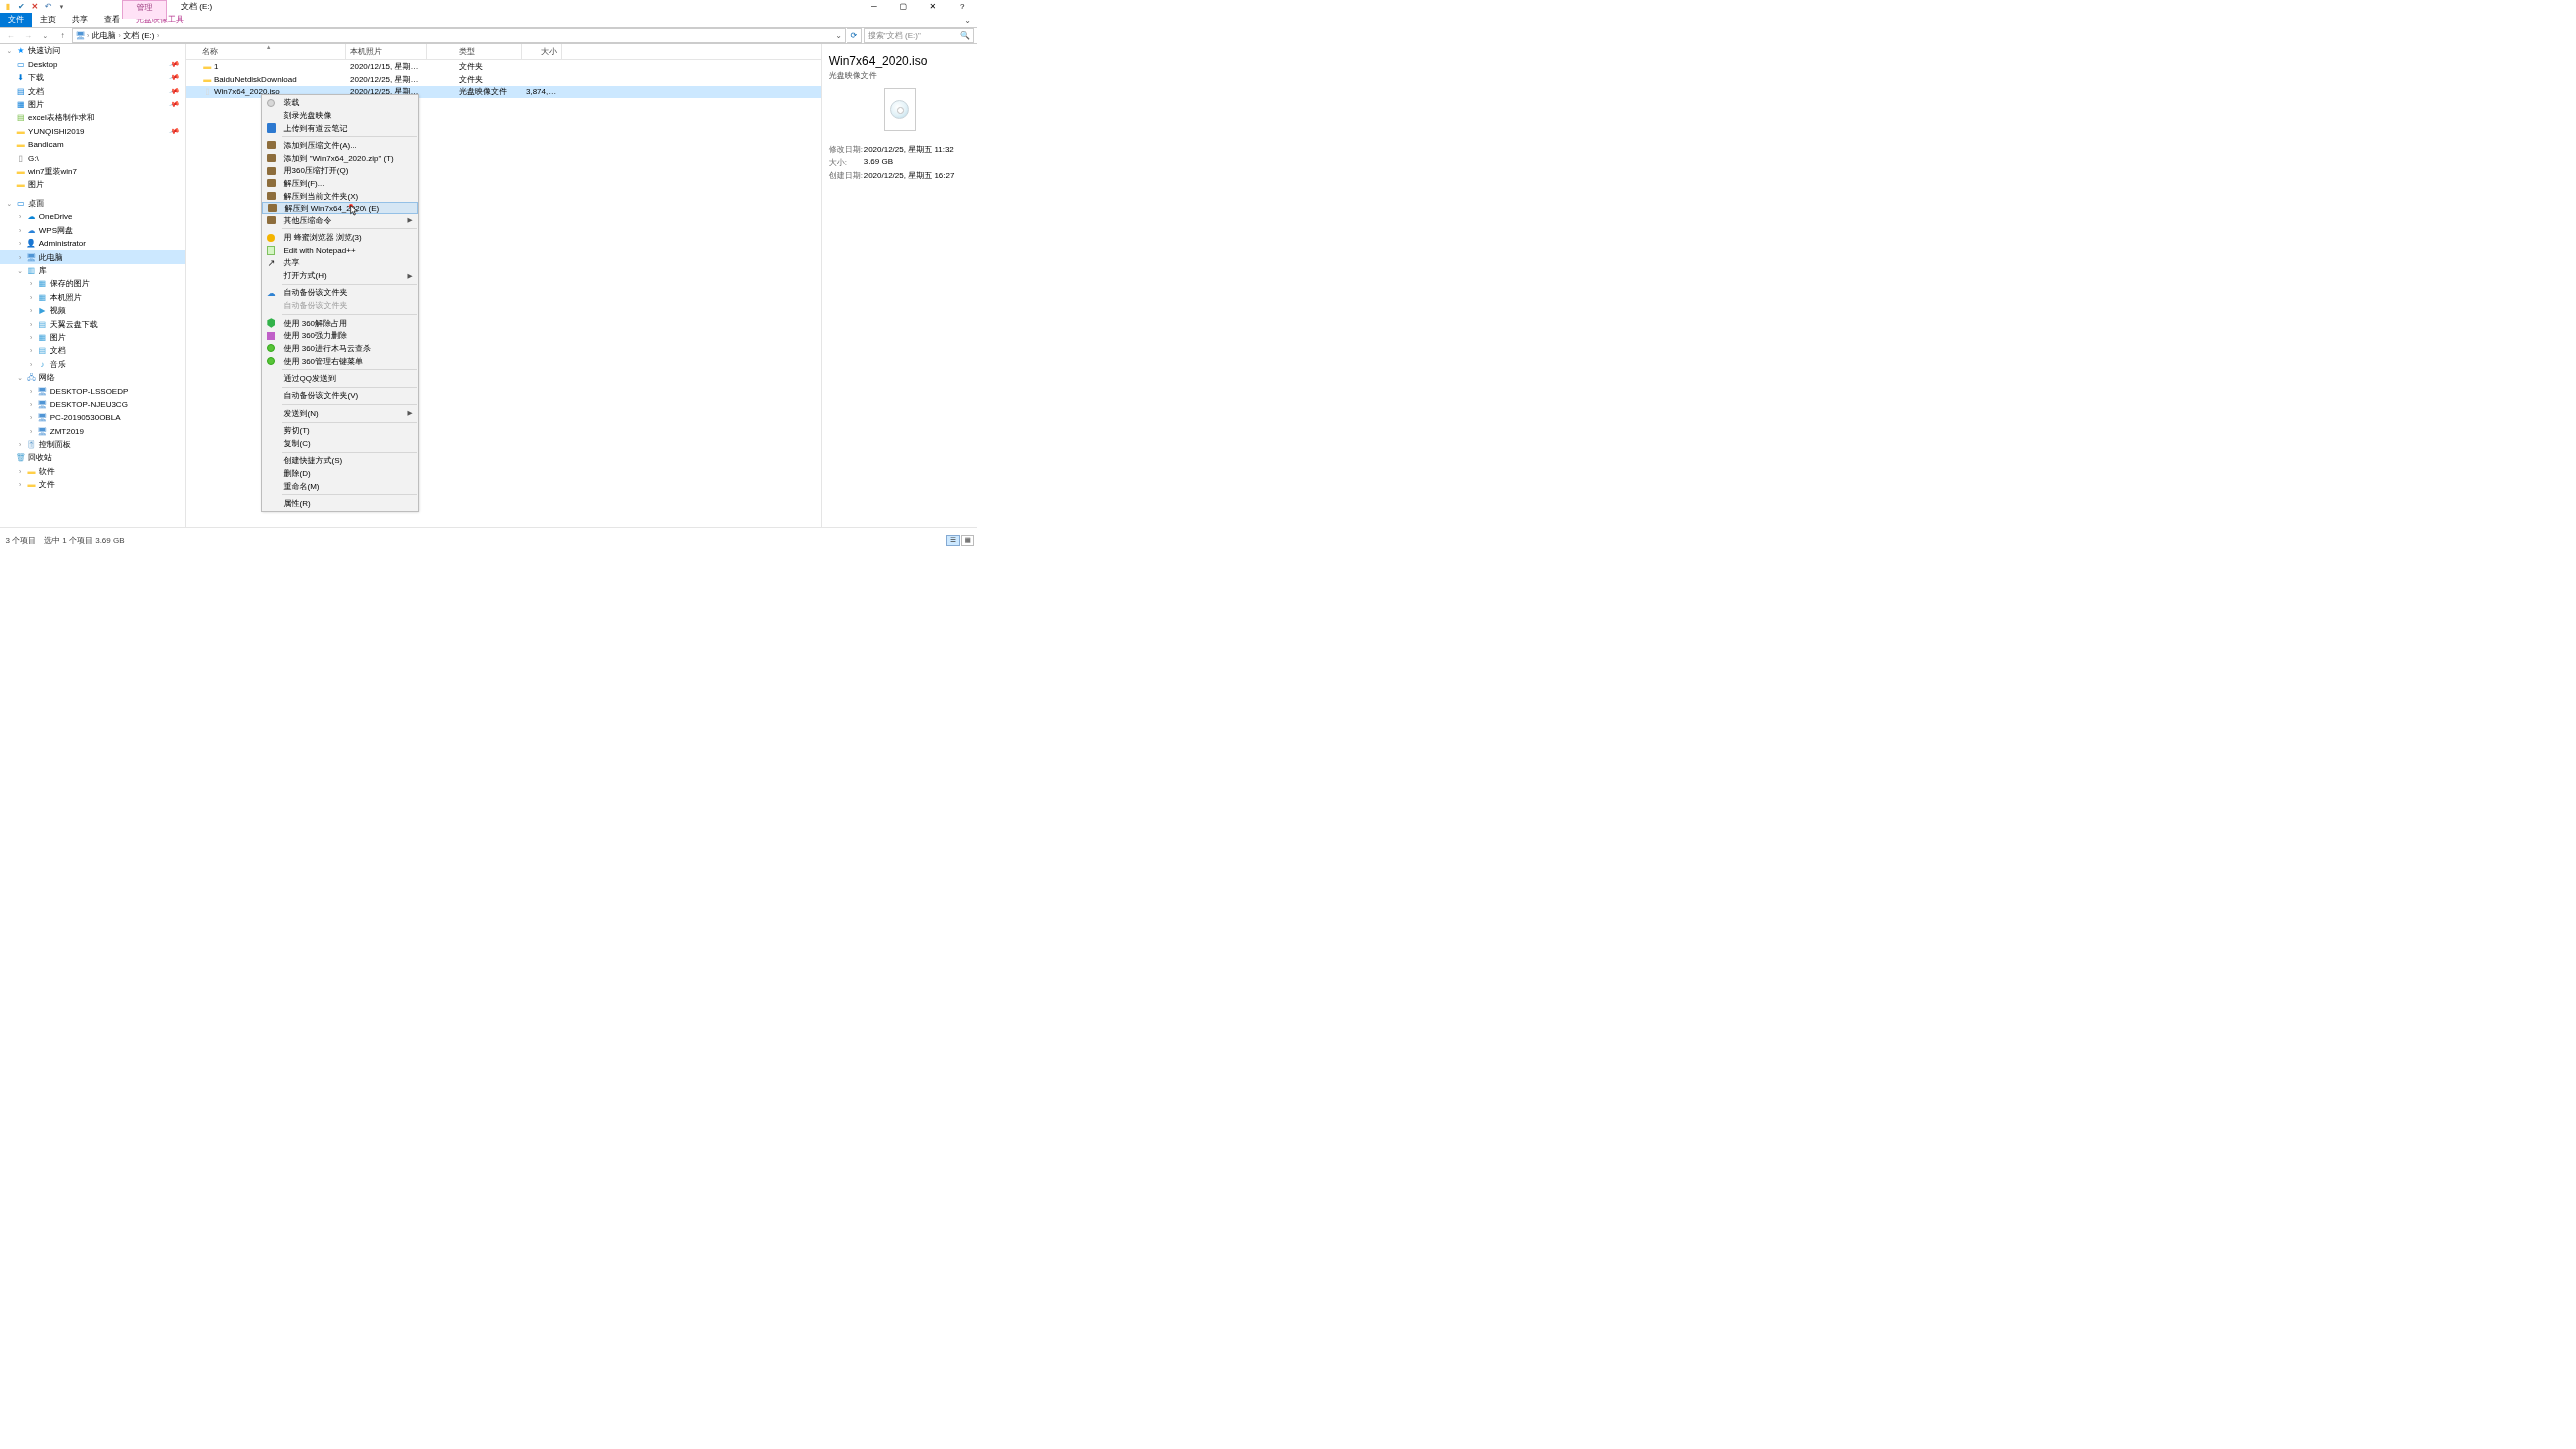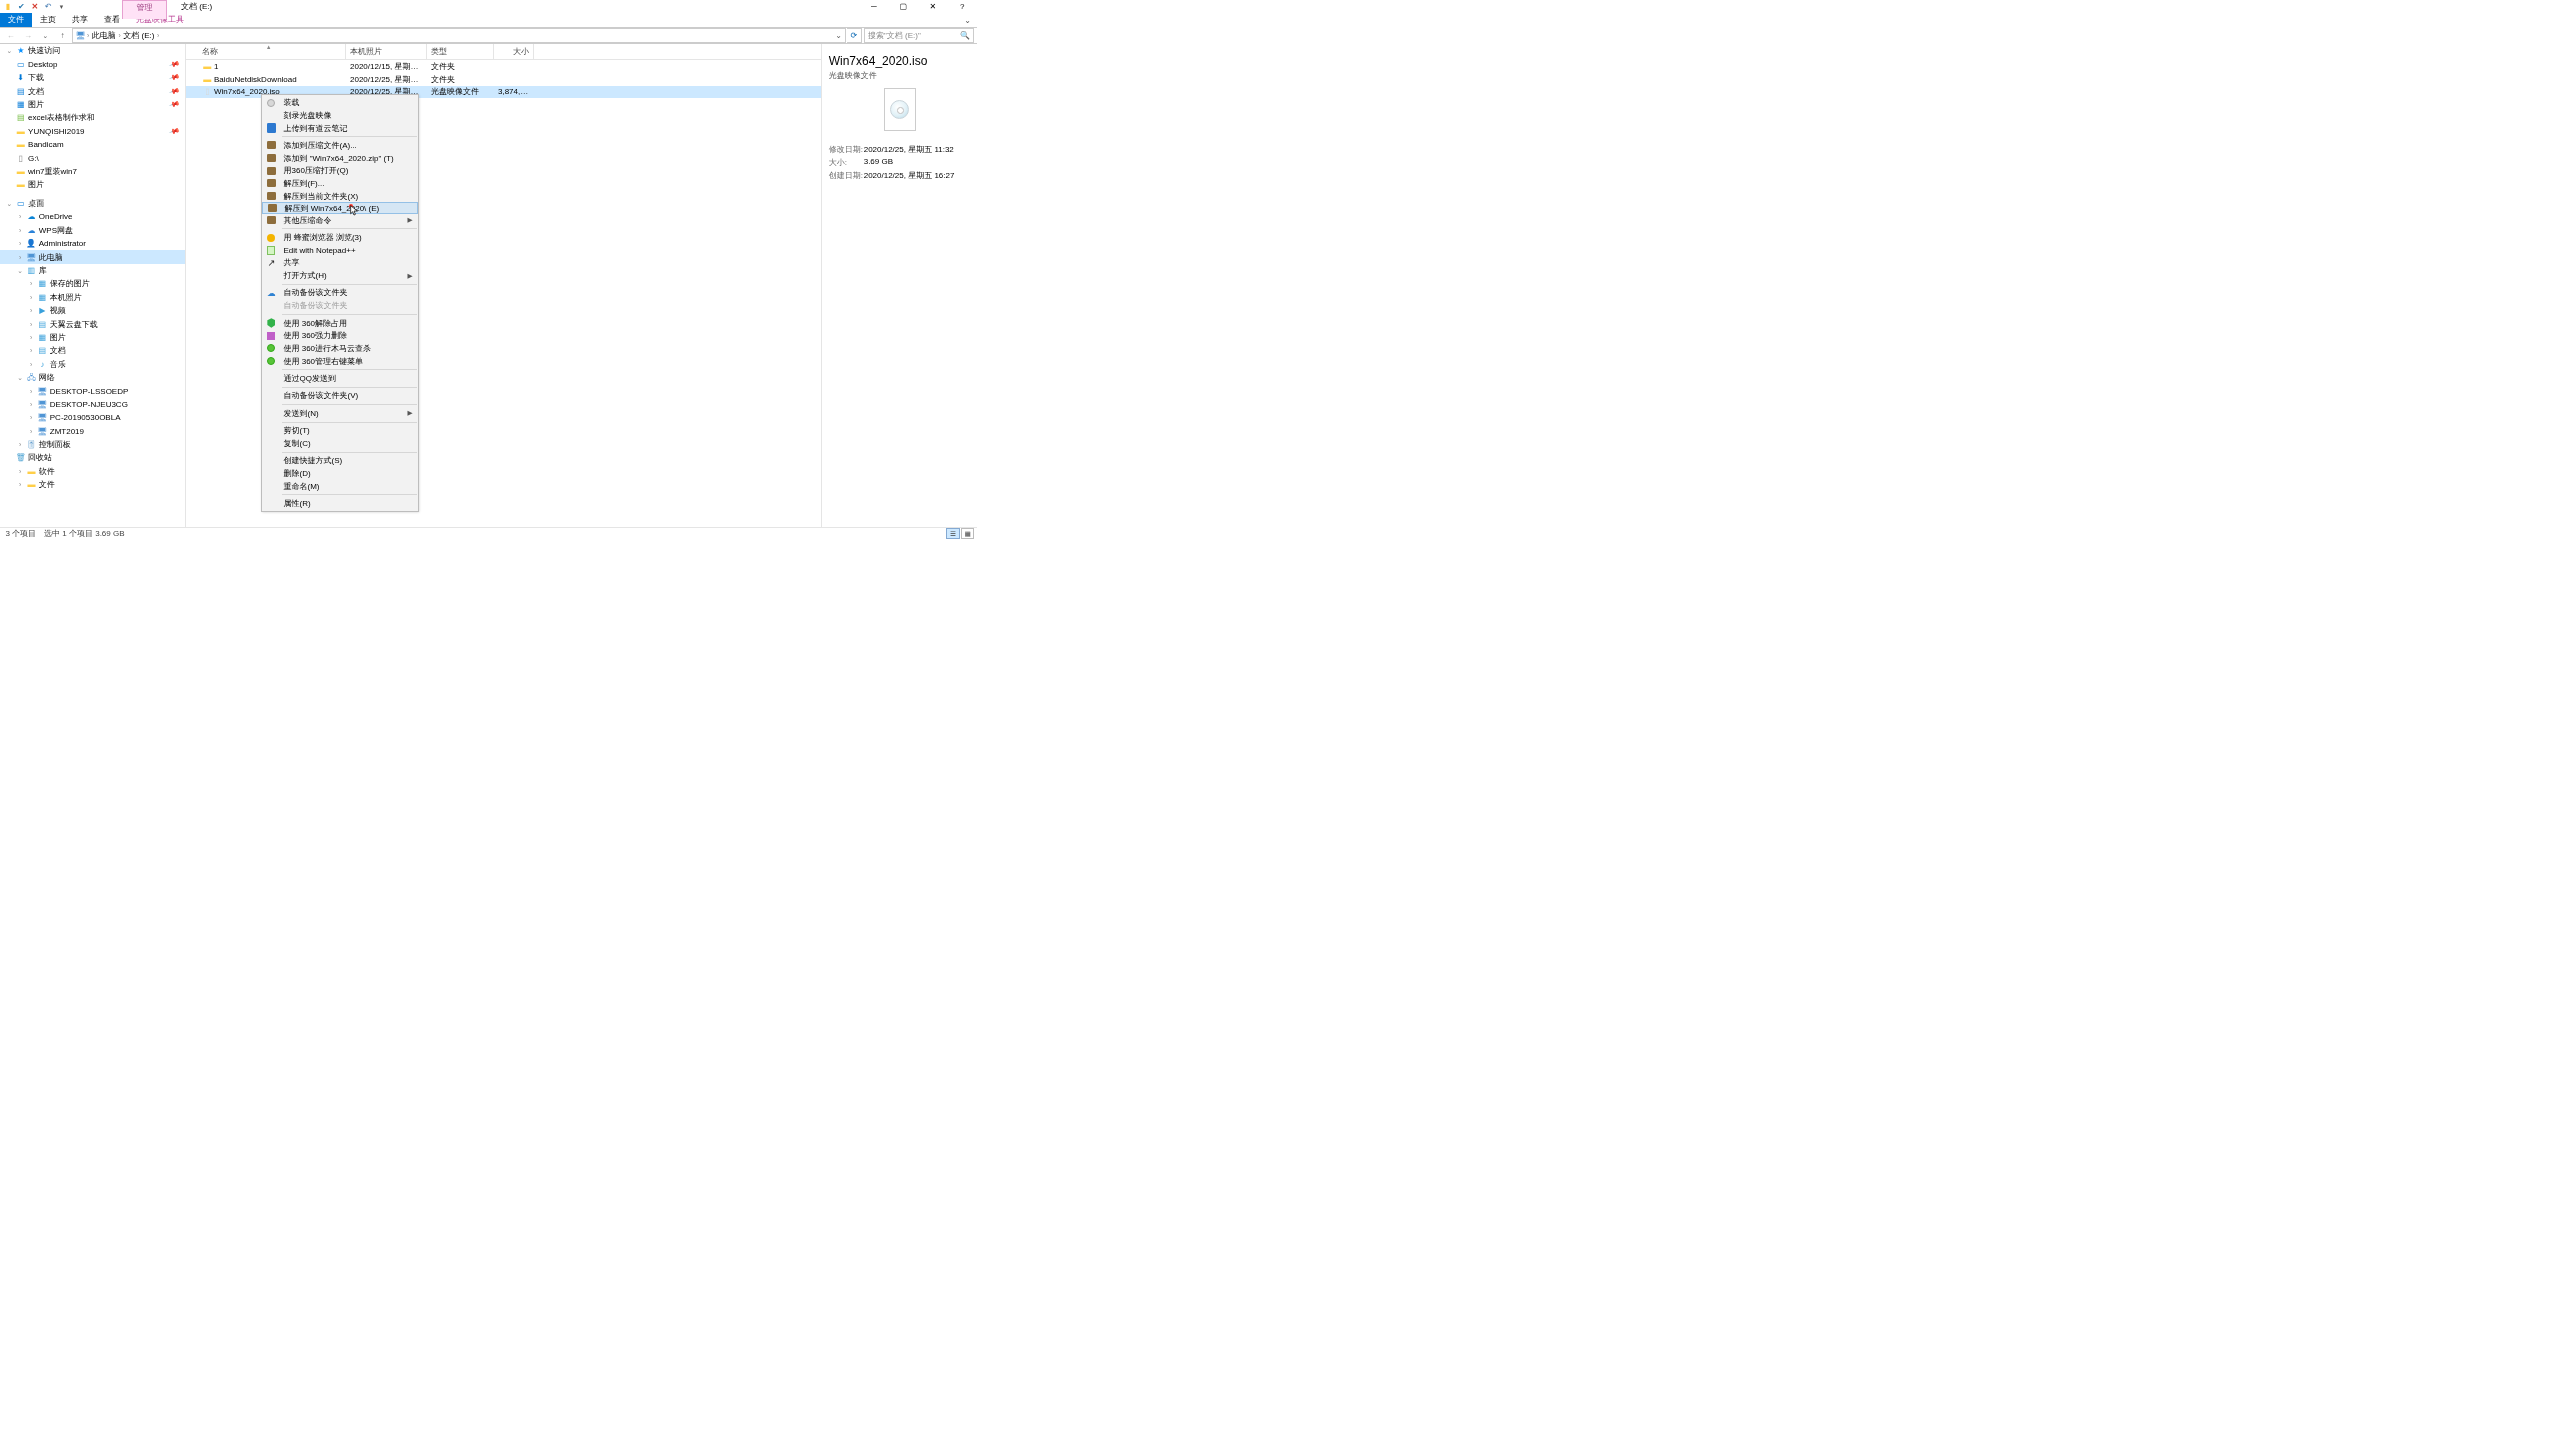--- a/index.html
+++ b/index.html
@@ -63,21 +63,21 @@
 .file-header .col { border-right: 0.7px solid #e5e5e5; padding: 0 4px; height: 100%; line-height: 16px; }
 .file-header .sort-mark { position: absolute; left: 81px; top: -1.3px; font-size: 6.7px; color: #888; }
 .file-row { height: 12.7px; display: flex; align-items: center; padding-left: 12px; }
 .file-row .col { padding: 0 4px; white-space: nowrap; overflow: hidden; text-overflow: ellipsis; }
 .file-row.selected { background: #cce8ff; }
 .ficon { width: 10.7px; height: 10.7px; display: inline-flex; align-items: center; justify-content: center; margin-right: 1.3px; }
 .ficon.folder { color: #ffcf48; }
 .ficon.iso { color: #d9d9d9; }
 .c-name { width: 148px; display: flex; align-items: center; }
 .c-date { width: 81px; }
-.c-type { width: 67px; }
+.c-type { width: 67px; margin-left: 28px; }
 .c-size { width: 40px; text-align: right; }
 
 
 .details { width: 156px; border-left: 0.7px solid #e5e5e5; padding: 9.4px 6.7px; }
 .details h2 { font-size: 12px; font-weight: normal; margin-bottom: 2.7px; }
 .details .subtype { color: #555; margin-bottom: 6.7px; }
 .details .preview { width: 32px; height: 43px; border: 0.7px solid #ccc; margin: 6.7px auto 13.4px; display: flex; align-items: center; justify-content: center; background: #fff; }
 .details .disk { width: 19px; height: 19px; border-radius: 50%; background: radial-gradient(circle at 40% 35%, #fff, #e2f1f7 55%, #b4d8e6); border: 0.7px solid #cad4da; position: relative; }
 .details .disk::after { content: ""; position: absolute; width: 4.7px; height: 4.7px; border-radius: 50%; background: #fff; border: 0.7px solid #bfbfbf; top: 6px; left: 6px; }
 .details .prop { display: flex; margin: 2px 0; }
@@ -97,21 +97,21 @@
 .mi-sec { width: 8px; height: 9.4px; background: #32b24a; clip-path: polygon(50% 0, 100% 20%, 100% 70%, 50% 100%, 0 70%, 0 20%); }
 .mi-bee { width: 8px; height: 8px; background: #f4b400; border-radius: 50%; }
 .mi-note { width: 8px; height: 9.4px; background: #d5f5c4; border: 0.7px solid #7fc15f; }
 .mi-share { color: #222; font-size: 9.4px; }
 .mi-cloud { color: #2f82d2; font-size: 8.7px; }
 .mi-del { width: 8px; height: 8px; background: #c060c8; }
 .mi-yd { background: #2d79d0; width: 9.4px; height: 9.4px; border-radius: 1.3px; }
 .mi-dvd { width: 8px; height: 8px; border-radius: 50%; background: #d8d8d8; border: 0.7px solid #aaa; }
 
 
-.status { height: 25px; border-top: 0.7px solid #e5e5e5; display: flex; align-items: flex-start; padding: 0 5.4px; gap: 8px; color: #444; position: relative; }
+.status { height: 25px; border-top: 0.7px solid #e5e5e5; display: flex; align-items: center; padding: 0 5.4px; gap: 8px; color: #444; position: relative; }
 .status .views { position: absolute; right: 2.7px; display: flex; gap: 1.3px; }
 .status .views div { width: 13.4px; height: 10.7px; border: 0.7px solid #bbb; display: flex; align-items: center; justify-content: center; font-size: 6.7px; }
 .status .views .active { background: #cce8ff; border-color: #84a9d2; }
 
 .taskbar { height: 20px; background: #101010; display: flex; align-items: center; }
 .taskbar .tbtn { width: 28px; height: 20px; display: flex; align-items: center; justify-content: center; color: #fff; }
 .taskbar .tbtn.active { background: #2a2a2a; border-bottom: 1.3px solid #76b9ed; }
 .taskbar .tfold { color: #ffc83d; }
 .taskbar .tray { margin-left: auto; display: flex; align-items: center; gap: 6.7px; color: #fff; padding-right: 5.4px; }
 .taskbar .clock { text-align: center; line-height: 8.7px; font-size: 7.4px; }

